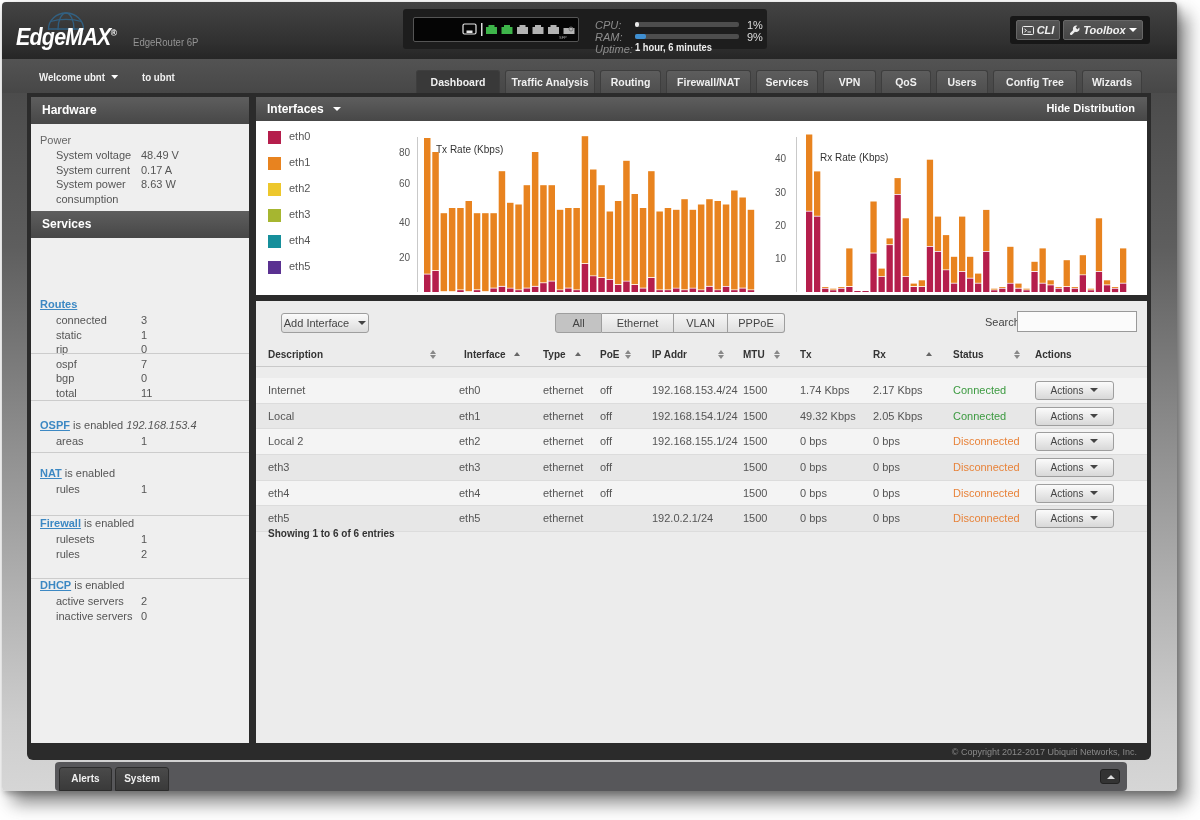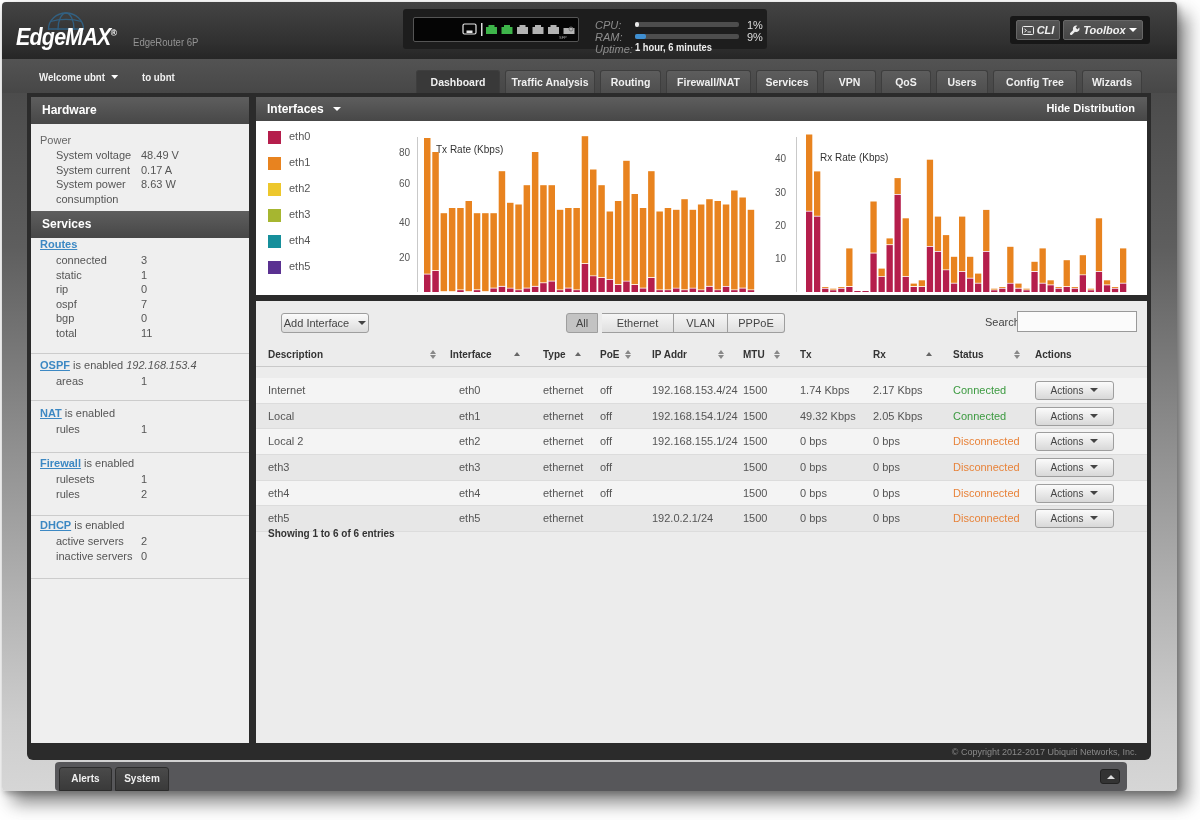--- a/index.html
+++ b/index.html
@@ -44,21 +44,21 @@
   background:#2b2b2b; border-radius:0 0 6px 6px; }
 
 #side { position:absolute; left:4px; top:4px; width:218px; height:646px; background:#efefef; }
 .paneh { position:absolute; left:0; width:100%; height:27px; background:linear-gradient(#5e5e5e,#474747);
   color:#fff; font-size:12px; font-weight:bold; line-height:26px; padding-left:11px; }
 .sgroup { position:absolute; left:0; width:100%; font-size:11px; color:#555; }
 .slabel { padding:10px 0 3px 9px; color:#666; }
 .kvrow { position:relative; height:14.6px; }
 .kl { position:absolute; left:25px; }
 .kv { position:absolute; }
-.slink { padding:0 0 4px 9px; }
+.slink { padding:20px 0 4px 9px;margin-top:40px; }
 .slink a { color:#3c88c3; font-weight:bold; text-decoration:underline; }
 .en { color:#555; }
 .ip { color:#555; }
 .sdiv { position:absolute; left:0; width:100%; height:1px; background:#ccc; }
 
 #chartblk { position:absolute; left:229px; top:4px; width:891px; height:198px; background:#fff; }
 #ifbar { position:absolute; left:0; top:0; width:100%; height:24px;
   background:linear-gradient(#5e5e5e,#474747); color:#fff; font-size:12px; font-weight:bold; }
 #hidedist { position:absolute; right:12px; top:5px; font-size:11px; }
 .leg { position:absolute; left:12px; width:13px; height:13px; }
@@ -457,33 +457,33 @@
           <rect x="847.9" y="183.3" width="6.3" height="4.2" fill="#e8831f"></rect>
           <rect x="847.9" y="188.3" width="6.3" height="6.7" fill="#b51e4c"></rect>
           <rect x="855.9" y="190.0" width="6.3" height="0.9" fill="#e8831f"></rect>
           <rect x="855.9" y="191.7" width="6.3" height="3.4" fill="#b51e4c"></rect>
           <rect x="864.0" y="151.4" width="6.3" height="34.4" fill="#e8831f"></rect>
           <rect x="864.0" y="186.6" width="6.3" height="8.4" fill="#b51e4c"></rect>
     </svg>
   </div>
   <div id="tblblk">
     <div id="addif">Add Interface <span class="car" style="border-top-color:#444;margin-left:6px"></span></div>
-    <div class="seg on" style="left:310px;width:32px;border-radius:3px 0 0 3px">All</div>
+    <div class="seg on" style="left:299px;width:47px;border-radius:3px 0 0 3px">All</div>
     <div class="seg" style="left:346px;width:72px;border-left:none">Ethernet</div>
     <div class="seg" style="left:418px;width:54px;border-left:none">VLAN</div>
     <div class="seg" style="left:472px;width:57px;border-left:none;border-radius:0 3px 3px 0">PPPoE</div>
     <div id="search">Search</div>
     <div id="searchbox"></div>
     <div id="thead">
       <span class="th" style="left:12px">Description</span>
           <span class="sb" style="left:174px">
             <span class="su"></span>
             <span class="sd"></span>
           </span>
-      <span class="th" style="left:194px">Interface</span>
+      <span class="th" style="left:208px">Interface</span>
           <span class="sa" style="left:258px"></span>
       <span class="th" style="left:287px">Type</span>
           <span class="sa" style="left:319px"></span>
       <span class="th" style="left:344px">PoE</span>
           <span class="sb" style="left:369px">
             <span class="su"></span>
             <span class="sd"></span>
           </span>
       <span class="th" style="left:396px">IP Addr</span>
           <span class="sb" style="left:462px">

